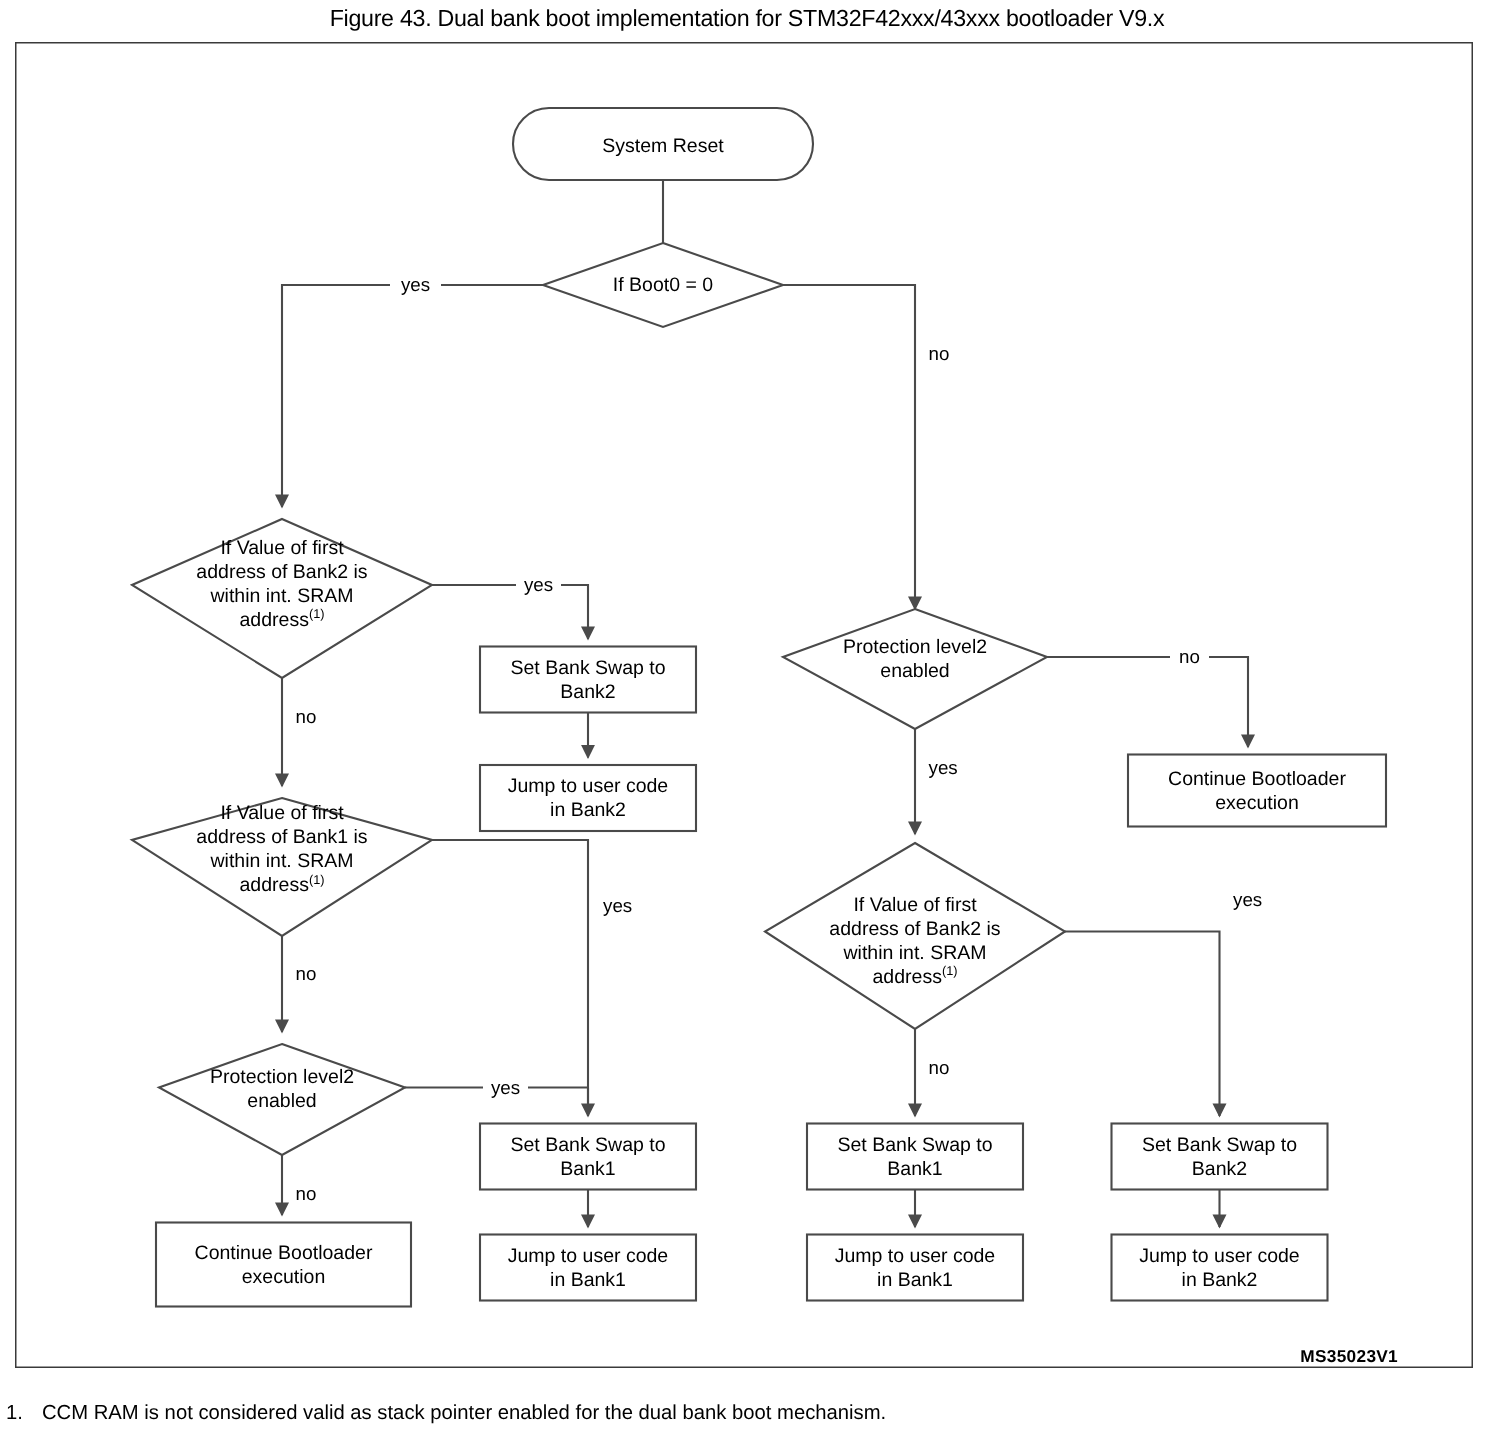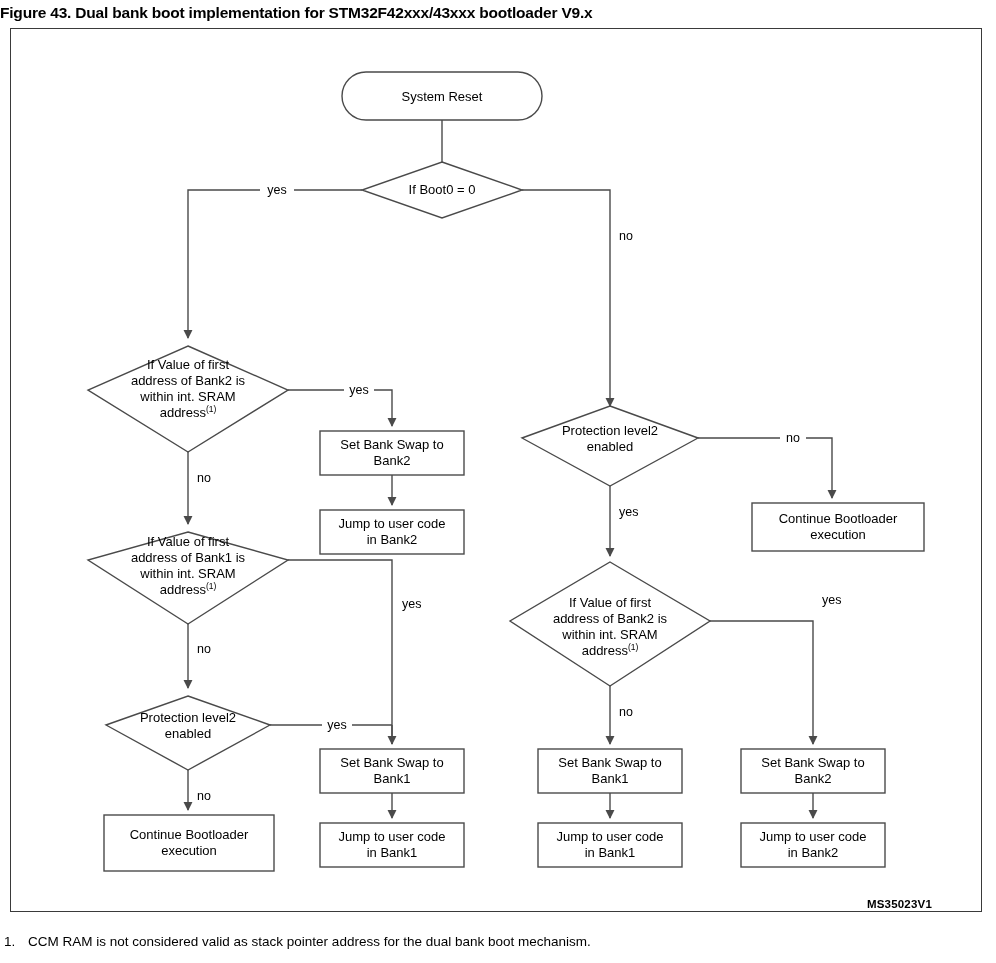--- a/index.html
+++ b/index.html
@@ -18,22 +18,23 @@
   #page {
     position: relative;
     width: 996px;
     height: 963px;
   }
   .fig-title {
     position: absolute;
     left: 0;
     top: 4px;
     width: 996px;
+    text-align: center;
     font-size: 15.5px;
-    font-weight: bold;
+    font-weight: normal;
     letter-spacing: -0.2px;
     color: #000;
   }
   .fig-frame {
     position: absolute;
     left: 10px;
     top: 28px;
     width: 972px;
     height: 884px;
     border: 1.6px solid #3a3a3a;
@@ -284,16 +285,16 @@
     <g>
       <rect class="rect-shape" x="731" y="795" width="144" height="44"></rect>
       <text class="node-text" x="803" y="813" text-anchor="middle">Jump to user code</text>
       <text class="node-text" x="803" y="829" text-anchor="middle">in Bank2</text>
     </g>
 
     <text class="diag-id" x="922" y="880" text-anchor="end">MS35023V1</text>
   </svg>
 
   <div class="note">
-    <span class="note-num">1.</span><span>CCM RAM is not considered valid as stack pointer address for the dual bank boot mechanism.</span>
+    <span class="note-num">1.</span><span>CCM RAM is not considered valid as stack pointer enabled for the dual bank boot mechanism.</span>
   </div>
 
 </div>
 
 </body></html>

